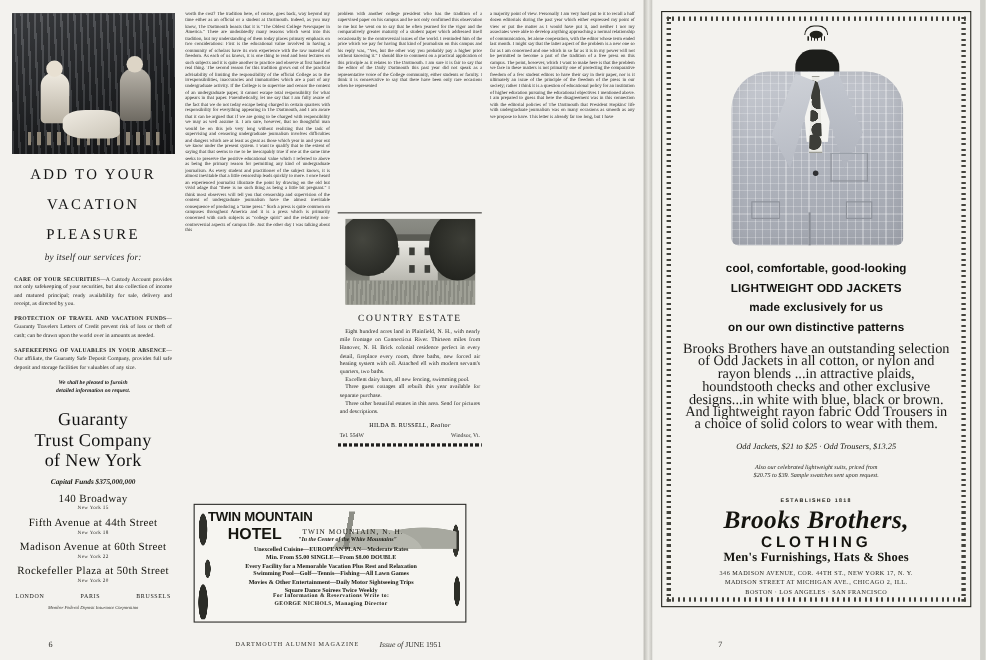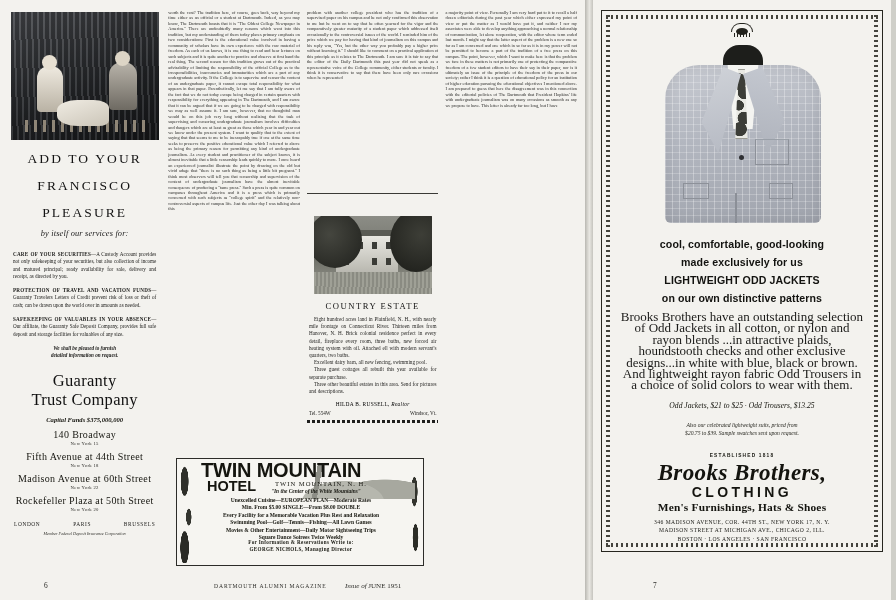--- a/index.html
+++ b/index.html
@@ -67,21 +67,21 @@
   .gt-name { font-size: 16.5px; line-height: 19px; margin-top: 12px; color:#111; letter-spacing:.3px;}
   .gt-cap { font-style: italic; font-weight:700; font-size: 6.6px; margin-top: 7px; color:#15150f;}
   .gt-addr { margin-top: 6px; }
   .gt-addr .st { font-size: 10px; letter-spacing:.35px; color:#15150f; margin-top:5px;}
   .gt-addr .zip { font-size: 4.7px; letter-spacing:.3px; color:#2a2a26; margin-top:1px;}
   .gt-cities { display:flex; justify-content:space-between; font-size:5.4px; letter-spacing:.6px;
      padding: 0 6px; margin-top: 9px; color:#1b1b19;}
   .gt-fdic { font-size:4.2px; font-style:italic; margin-top:4px; color:#33332e;}
 
   
-  .ad-estate { border-top:1px solid #3a3a36; border-bottom:0; padding-top:20px;
+  .ad-estate { border-top:1px solid #3a3a36; border-bottom:0; padding-top:3px;
      margin-top:5px; text-align:center;}
   .ce-photo { width:118px; height:78px; margin:2px auto 0; position:relative; overflow:hidden;
      background:linear-gradient(180deg,#8c8d86 0%, #6f7068 55%, #9a9b92 100%); }
   .ce-photo .house{position:absolute;left:22px;top:20px;width:62px;height:36px;
      background:linear-gradient(180deg,#e9e8e2,#b9b8b0);}
   .ce-photo .roof{position:absolute;left:20px;top:14px;width:66px;height:8px;background:#5a5b54;}
   .ce-photo .win{position:absolute;width:5px;height:7px;background:#3b3c37;}
   .ce-photo .tree{position:absolute;top:-4px;left:-6px;width:54px;height:56px;border-radius:50%;
      background:radial-gradient(circle at 40% 40%, #45463f, #1f201c);}
   .ce-photo .tree2{position:absolute;top:-6px;right:-10px;width:52px;height:62px;border-radius:50%;
@@ -107,22 +107,22 @@
      background: radial-gradient(ellipse at 20% 20%, #2e2f2a 0 12%, transparent 13%),
                  radial-gradient(ellipse at 35% 55%, #34352f 0 10%, transparent 11%),
                  radial-gradient(ellipse at 20% 85%, #2a2b26 0 13%, transparent 14%);}
   .tm-treeR { position:absolute; right:0; top:0; width:22px; height:100%;
      background: radial-gradient(ellipse at 70% 30%, #33342e 0 14%, transparent 15%),
                  radial-gradient(ellipse at 75% 75%, #2c2d27 0 12%, transparent 13%);}
   .tm-mts { position:absolute; right:6px; top:4px; width:120px; height:34px;
      background: linear-gradient(100deg, transparent 0 18%, #8d8e86 18% 22%, transparent 22%),
        radial-gradient(ellipse at 40% 110%, #b6b7ae 0 40%, transparent 41%),
        radial-gradient(ellipse at 75% 120%, #a7a89f 0 45%, transparent 46%);}
-  .tm-name { position:absolute; left:22px; top:3px; font-weight:700; color:#15150f;
-     font-size:20px; letter-spacing:-.2px; line-height:13px; font-family:"Liberation Sans",sans-serif;}
+  .tm-name { position:absolute; left:10px; top:3px; font-weight:700; color:#15150f;
+     font-size:12px; letter-spacing:-.2px; line-height:13px; font-family:"Liberation Sans",sans-serif;}
   .tm-hotel { position:absolute; left:28px; top:17px; font-weight:700; color:#15150f;
      font-size:14.5px; font-family:"Liberation Sans",sans-serif;}
   .tm-loc { position:absolute; left:96px; top:19px; font-size:6.6px; letter-spacing:1px; color:#15150f;}
   .tm-tag { position:absolute; left:92px; top:27px; font-size:5.4px; font-style:italic;
      font-weight:700; color:#15150f;}
   .tm-lines { position:absolute; left:20px; right:18px; top:36px; text-align:center;
      font-size:5.5px; line-height:7.4px; font-weight:700; color:#16160f;
      font-family:"Liberation Serif",serif;}
   .tm-info { position:absolute; left:20px; right:18px; top:78px; text-align:center;
      font-size:5.1px; line-height:7.2px; font-weight:700; letter-spacing:.35px; color:#16160f;}
@@ -217,35 +217,36 @@
     <div class="col c1">
       <div class="ad-guaranty">
         <div class="gt-photo">
           <div class="deck"></div>
           <div class="chairframe"></div>
           <div class="fig figA"></div>
           <div class="fig figB"></div>
           <div class="blanket"></div>
         </div>
         <div class="gt-h1">ADD TO YOUR</div>
-        <div class="gt-h1">FRANCISCO</div>
+        <div class="gt-h1">VACATION</div>
         <div class="gt-h1">PLEASURE</div>
         <div class="gt-sub">by itself our services for:</div>
         <div class="gt-rule"></div>
         <div class="gt-body">
           <p><b>CARE OF YOUR SECURITIES</b><span>—A Custody Account provides not only safekeeping of your securities, but also collection of income and matured principal; ready availability for sale, delivery and receipt, as directed by you.</span></p>
           <p><b>PROTECTION OF TRAVEL AND VACATION FUNDS</b><span>— Guaranty Travelers Letters of Credit prevent risk of loss or theft of cash; can be drawn upon the world over in amounts as needed.</span></p>
           <p><b>SAFEKEEPING OF VALUABLES IN YOUR ABSENCE</b><span>—Our affiliate, the Guaranty Safe Deposit Company, provides full safe deposit and storage facilities for valuables of any size.</span></p>
         </div>
         <div class="gt-note">
           <div>We shall be pleased to furnish</div>
           <div>detailed information on request.</div>
         </div>
         <div class="gt-name">Guaranty</div>
         <div class="gt-name" style="margin-top:0">Trust Company</div>
+        <div class="gt-name" style="margin-top:0">of New York</div>
         <div class="gt-cap">Capital Funds $375,000,000</div>
         <div class="gt-addr">
           <div class="st">140 Broadway</div>
           <div class="zip">New York 15</div>
           <div class="st">Fifth Avenue at 44th Street</div>
           <div class="zip">New York 18</div>
           <div class="st">Madison Avenue at 60th Street</div>
           <div class="zip">New York 22</div>
           <div class="st">Rockefeller Plaza at 50th Street</div>
           <div class="zip">New York 20</div>
@@ -359,22 +360,22 @@
           <div class="jk-tie"></div>
           <div class="jk-lapelL"></div>
           <div class="jk-lapelR"></div>
           <div class="jk-pocket"></div>
           <div class="jk-pocket2"></div>
           <div class="jk-pocket3"></div>
           <div class="jk-btn"></div>
           <div class="jk-vent"></div>
         </div>
         <div class="bb-h1">cool, comfortable, good-looking</div>
+        <div class="bb-h1 caps">LIGHTWEIGHT ODD JACKETS</div>
         <div class="bb-h1">made exclusively for us</div>
-        <div class="bb-h1 caps">LIGHTWEIGHT ODD JACKETS</div>
         <div class="bb-h1">on our own distinctive patterns</div>
         <div class="bb-copy">Brooks Brothers have an outstanding selection of Odd Jackets in all cotton, or nylon and rayon blends ...in attractive plaids, houndstooth checks and other exclusive designs...in white with blue, black or brown. And lightweight rayon fabric Odd Trousers in a choice of solid colors to wear with them.</div>
         <div class="bb-price">Odd Jackets, $21 to $25  ·  Odd Trousers, $13.25</div>
         <div class="bb-note">
           <div>Also our celebrated lightweight suits, priced from</div>
           <div>$20.75 to $39. Sample swatches sent upon request.</div>
         </div>
         <div class="bb-est">ESTABLISHED 1818</div>
         <div class="bb-script">Brooks Brothers,</div>
         <div class="bb-clothing">CLOTHING</div>

